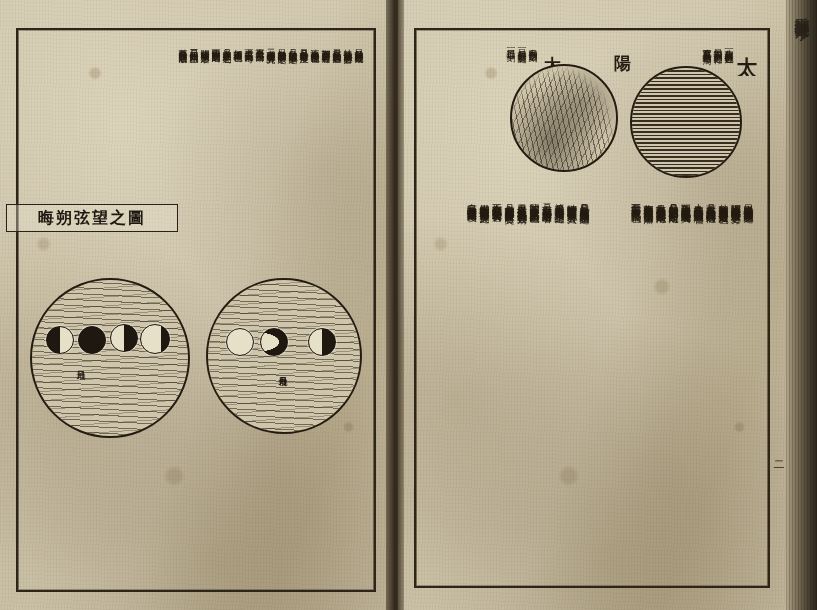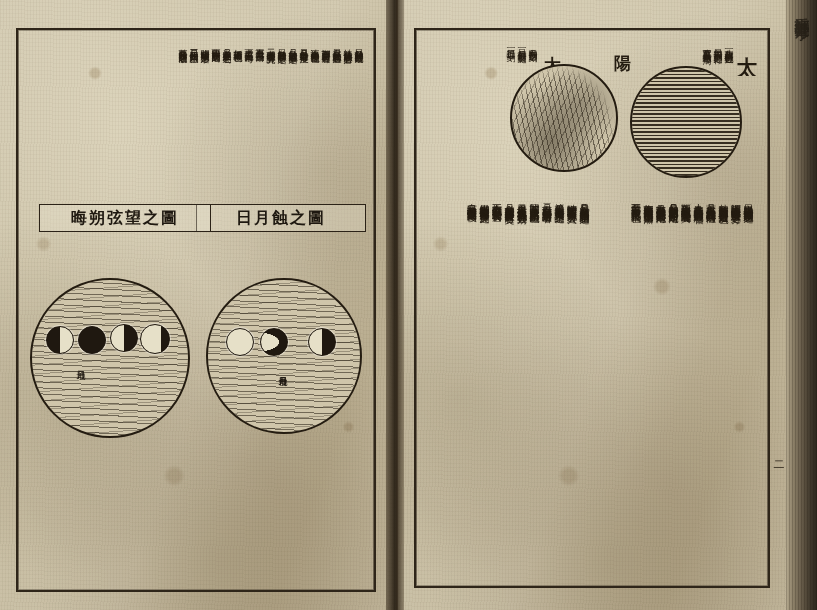--- a/index.html
+++ b/index.html
@@ -324,23 +324,22 @@
 二者之理甚明學者宜詳究
 十五日而月滿二十三日而
 成下弦二十九三十日而晦
 如是循環終古不易也
 半月之明在東半月之明在
 西皆因日光所照之面不同
 明暗相間遂成弦望之形
 三日月生明如鉤八日上弦
 其光向西如弓弦之狀故名</div>
 
-    <div class="captionbar" style="left:196px; top:204px; width:168px; height:26px;">日月蝕之圖</div>
-
-    <div class="captionbar" style="left:39px; top:204px; width:170px; height:26px;">晦朔弦望之圖</div>
+
+    <div class="captionbar" style="left:6px; top:204px; width:170px; height:26px;">晦朔弦望之圖</div>
 
     <div class="disc" style="left:206px; top:278px; width:152px; height:152px;">
       <div class="cloudfill"></div>
       <div class="moon" style="left:18px; top:48px; width:26px; height:26px;"></div>
       <div class="moon cres-r" style="left:52px; top:48px; width:26px; height:26px;"></div>
       <div class="moon half-r" style="left:100px; top:48px; width:26px; height:26px;"></div>
       <div class="mlabel" style="left:70px; top:90px;" id="ecl-lab">月日月食地</div>
     </div>
 
     <div class="disc" style="left:30px; top:278px; width:156px; height:156px;">

